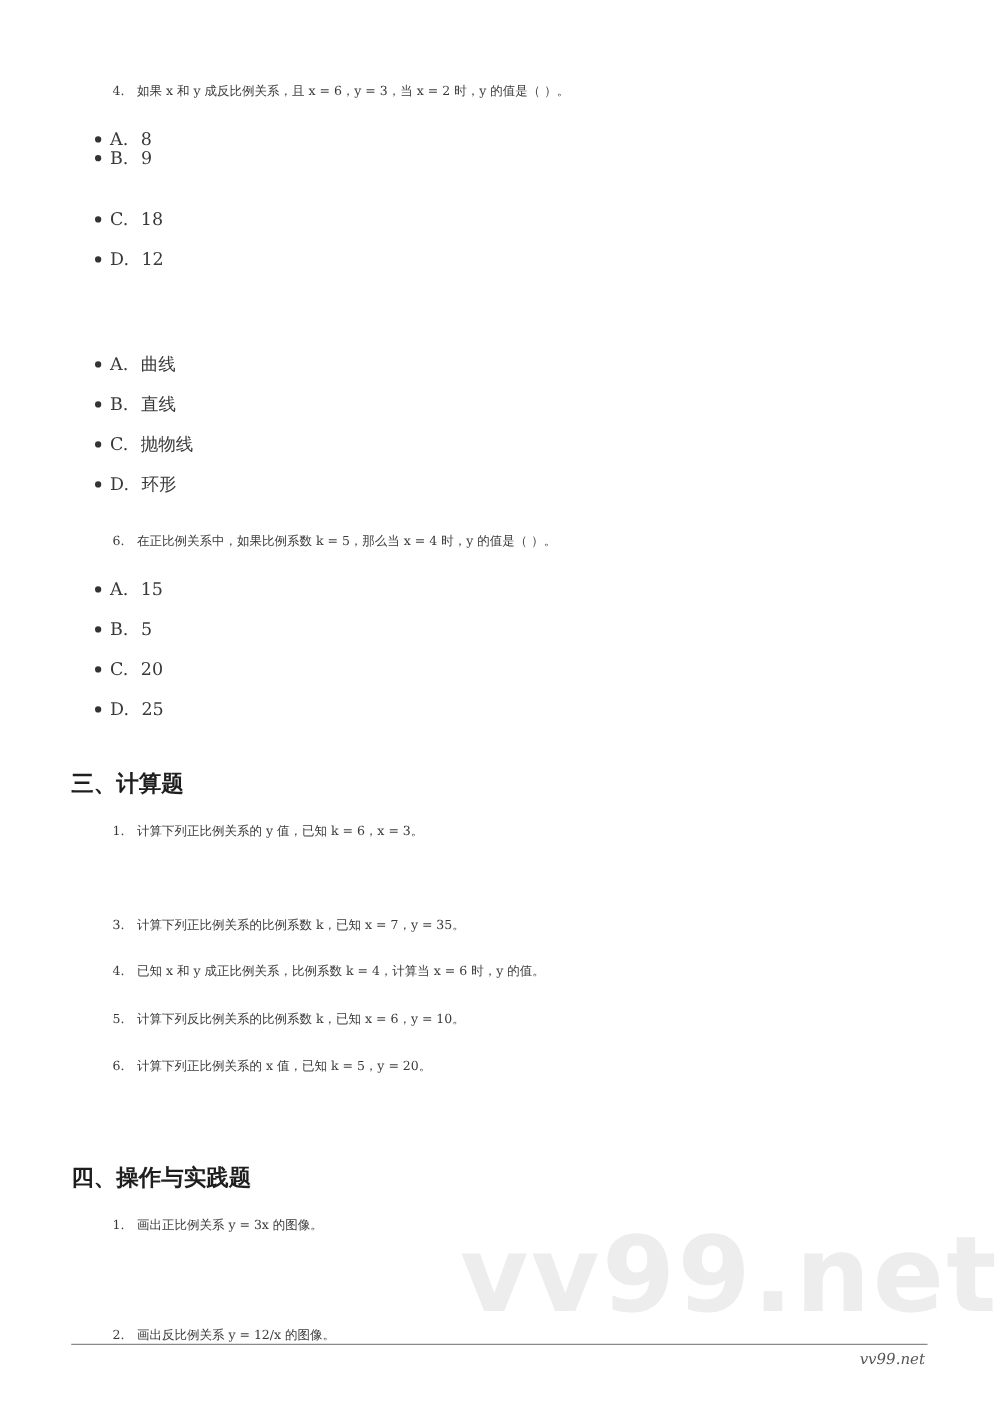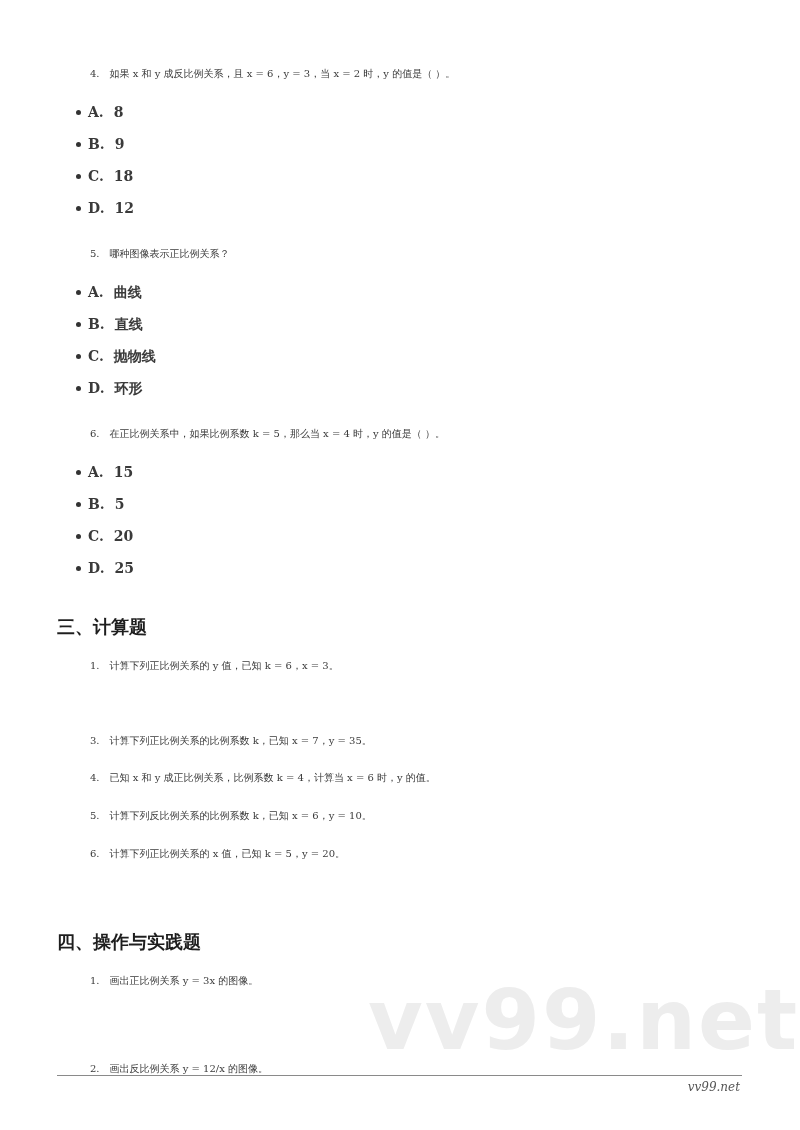--- a/index.html
+++ b/index.html
@@ -14,21 +14,21 @@
     font-family: "DejaVu Sans", "Liberation Sans", sans-serif;
     font-weight: bold; font-size: 84px; letter-spacing: 2px;
     color: #ededed; z-index: 0; line-height: 1;
   }
   .q {
     position: absolute; left: 90px; font-size: 10px; line-height: 20px;
     white-space: nowrap; z-index: 1;
   }
   .opt {
     position: absolute; left: 76px; font-size: 14px; line-height: 20px;
-    white-space: nowrap; z-index: 1; font-weight: bold;
+    white-space: nowrap; z-index: 1;
   }
   .opt .bullet {
     display: inline-block; width: 5px; height: 5px; border-radius: 50%;
     background: #333; vertical-align: middle; margin-right: 7px; position: relative; top: -1px;
   }
   .section {
     position: absolute; left: 57px; font-size: 18px; font-weight: bold;
     color: #1e1e1e; line-height: 24px; z-index: 1;
     font-family: Liberation Sans, sans-serif;
   }
@@ -46,27 +46,24 @@
 <body>
 
 <div class="page">
 
   <div class="watermark">vv99.net</div>
 
   <div class="q" style="top:64px">
     <span class="num">4.</span><span>如果 x 和 y 成反比例关系，且 x = 6，y = 3，当 x = 2 时，y 的值是（ ）。</span>
   </div>
   <div class="opt" style="top:102px"><span class="bullet"></span><span class="num">A.</span><span>8</span></div>
-  <div class="opt" style="top:134px"><span class="bullet"></span><span class="num">B.</span><span>9</span></div>
+  <div class="opt" style="top:117px"><span class="bullet"></span><span class="num">B.</span><span>9</span></div>
   <div class="opt" style="top:166px"><span class="bullet"></span><span class="num">C.</span><span>18</span></div>
   <div class="opt" style="top:198px"><span class="bullet"></span><span class="num">D.</span><span>12</span></div>
 
-  <div class="q" style="top:244px">
-    <span class="num">5.</span><span>哪种图像表示正比例关系？</span>
-  </div>
   <div class="opt" style="top:282px"><span class="bullet"></span><span class="num">A.</span><span>曲线</span></div>
   <div class="opt" style="top:314px"><span class="bullet"></span><span class="num">B.</span><span>直线</span></div>
   <div class="opt" style="top:346px"><span class="bullet"></span><span class="num">C.</span><span>抛物线</span></div>
   <div class="opt" style="top:378px"><span class="bullet"></span><span class="num">D.</span><span>环形</span></div>
 
   <div class="q" style="top:424px">
     <span class="num">6.</span><span>在正比例关系中，如果比例系数 k = 5，那么当 x = 4 时，y 的值是（ ）。</span>
   </div>
   <div class="opt" style="top:462px"><span class="bullet"></span><span class="num">A.</span><span>15</span></div>
   <div class="opt" style="top:494px"><span class="bullet"></span><span class="num">B.</span><span>5</span></div>

